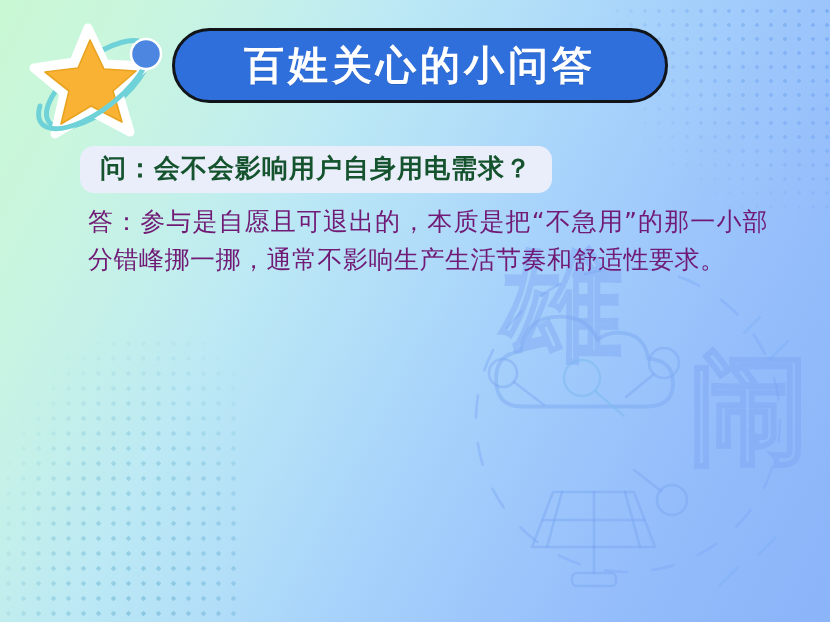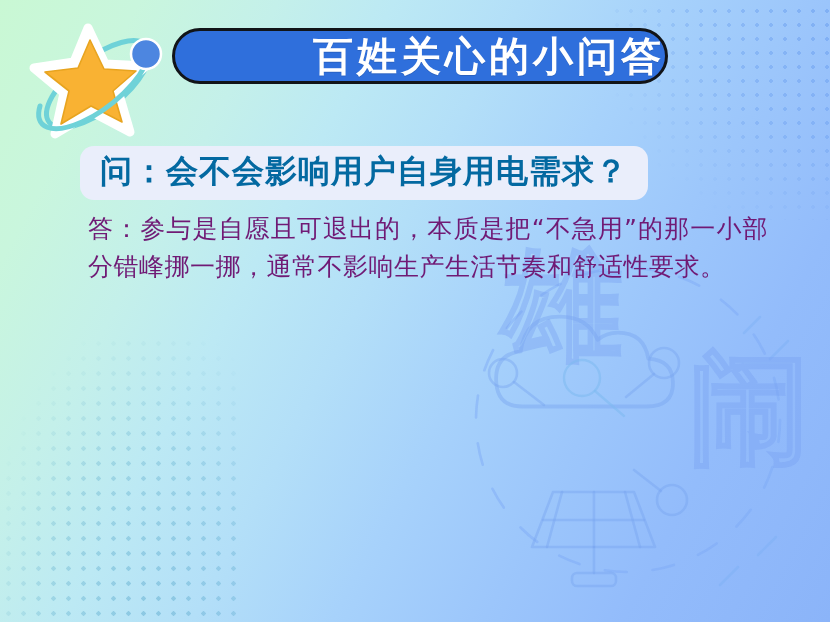--- a/index.html
+++ b/index.html
@@ -74,25 +74,25 @@
 
   
   .header {
     position:absolute;
     left:0; top:0;
     width:830px; height:132px;
   }
   .badge {
     position:absolute;
     left:172px; top:28px;
-    width:496px; height:56px;
+    width:496px; height:75px;
     background:#2f6fdc;
     border:3.5px solid #111418;
     border-radius:42px;
-    display:flex; align-items:center; justify-content:flex-end;
+    display:flex; align-items:center; justify-content:center;
   }
   .badge-text {
     color:#ffffff;
     font-size:40px;
     font-weight:700;
     letter-spacing:4px;
     font-family:"DejaVu Sans","Liberation Sans",sans-serif;
     white-space:nowrap;
     text-shadow:0 1px 0 rgba(0,0,0,.12);
   }
@@ -109,22 +109,22 @@
     width:830px;
   }
   .q-bar {
     display:inline-block;
     background:#eaeefb;
     border-radius:14px;
     padding:7px 20px 9px 20px;
     margin-left:80px;
   }
   .q-text {
-    color:#0369a1;
-    font-size:32px;
+    color:#14532d;
+    font-size:26px;
     font-weight:700;
     letter-spacing:1px;
     line-height:1.18;
     white-space:nowrap;
     font-family:"DejaVu Sans","Liberation Sans",sans-serif;
   }
   .a-text {
     margin:10px 62px 0 88px;
     color:#701a75;
     font-size:25px;

